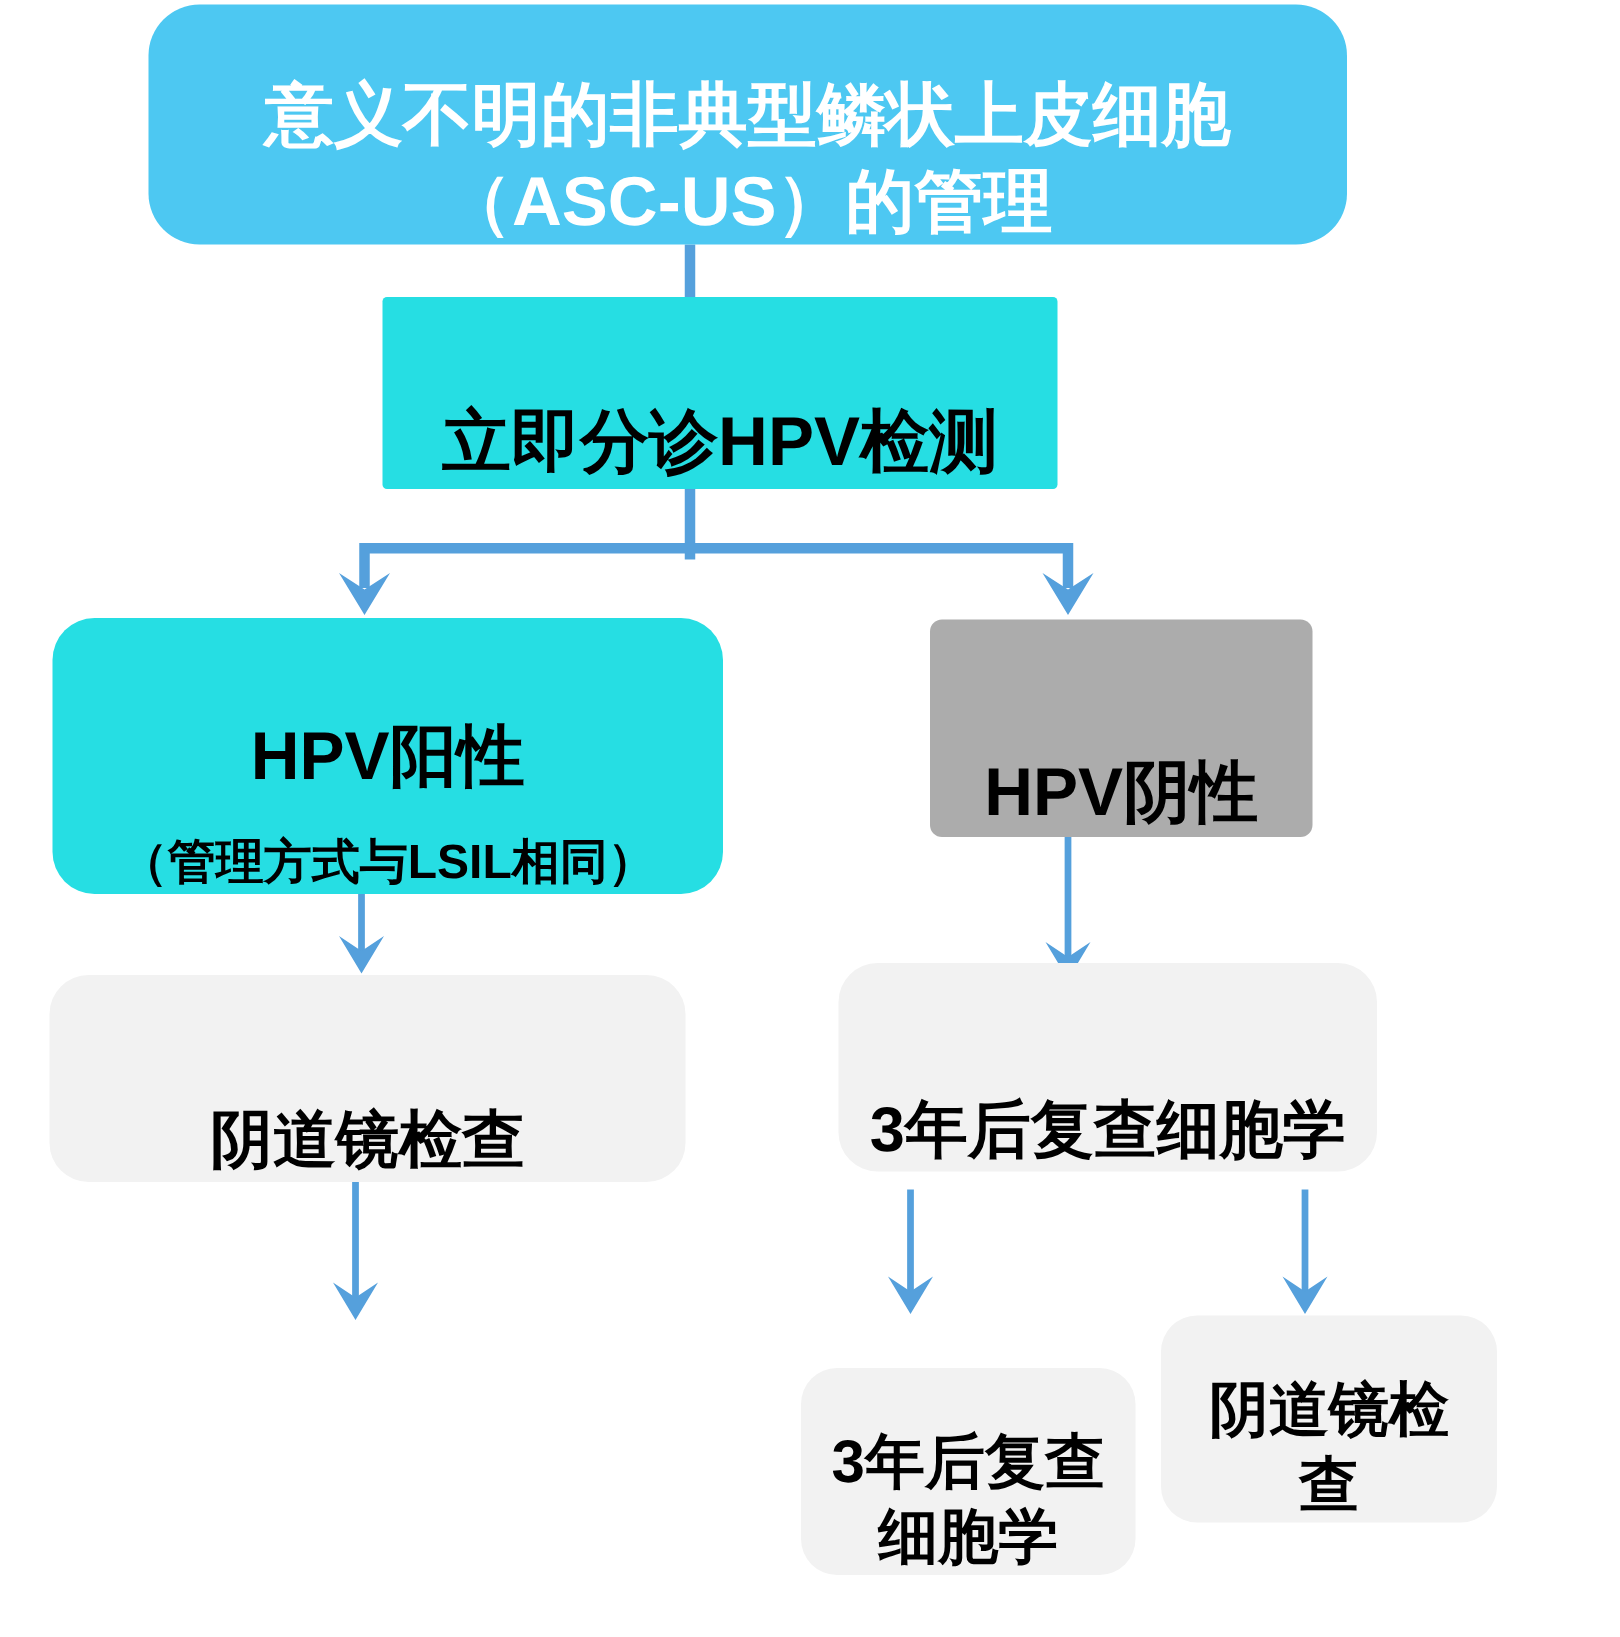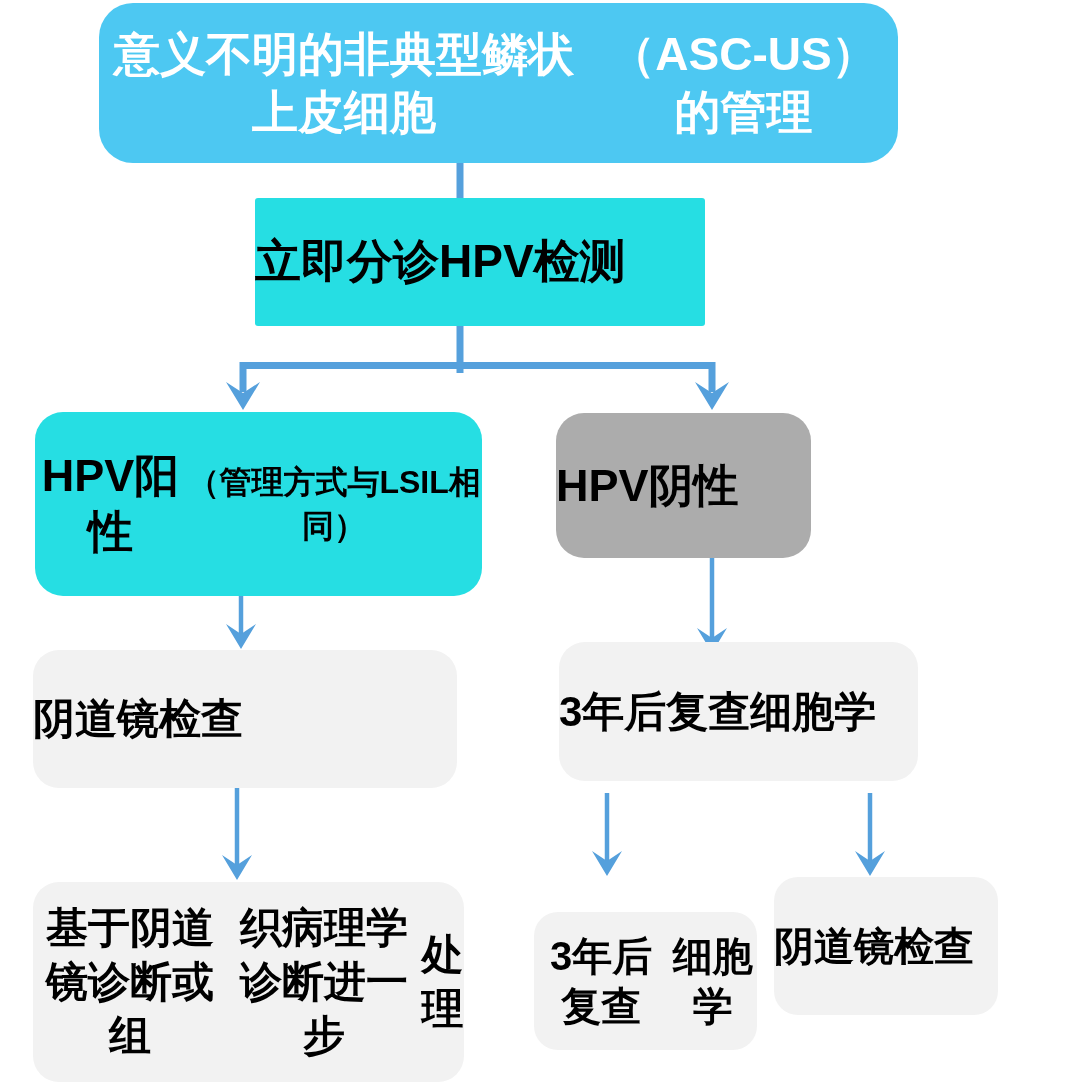--- a/index.html
+++ b/index.html
@@ -23,23 +23,23 @@
     pointer-events: none;
   }
   .connector { stroke: var(--arrow); fill: none; }
   .connector.thick { stroke-width: 7; }
   .connector.thin  { stroke-width: 4.5; }
   .arrowhead { fill: var(--arrow); stroke: none; }
 
   .node {
     position: absolute;
     display: flex;
-    flex-direction: row;
+    flex-direction: column;
     align-items: center;
-    justify-content: flex-start;
+    justify-content: flex-end;
     text-align: center;
     font-weight: 700;
     color: var(--node_text);
     box-sizing: border-box;
   }
   .n-title {
     left: 99px; top: 3px; width: 799px; height: 160px;
     background: var(--title_box);
     color: var(--title_text);
     border-radius: 34px;
@@ -50,25 +50,25 @@
     background: var(--cyan_box);
     border-radius: 3px;
     font-size: 46px;
   }
   .n-hpv-positive {
     left: 35px; top: 412px; width: 447px; height: 184px;
     background: var(--cyan_box);
     border-radius: 28px;
     font-size: 45px; line-height: 56px;
   }
-  .n-hpv-positive .subline { font-size: 32px; line-height: 44px; }
+  .n-hpv-positive .subline { font-size: 32px; line-height: 44px; margin-top: 20px; }
   .n-hpv-negative {
-    left: 556px; top: 413px; width: 255px; height: 145px;
+    left: 620px; top: 413px; width: 255px; height: 145px;
     background: var(--gray_box);
-    border-radius: 28px;
+    border-radius: 8px;
     font-size: 45px;
   }
   .n-colposcopy {
     left: 33px; top: 650px; width: 424px; height: 138px;
     background: var(--light_box);
     border-radius: 26px;
     font-size: 42px;
   }
   .n-cytology3 {
     left: 559px; top: 642px; width: 359px; height: 139px;
@@ -145,25 +145,20 @@
   </div>
 
   <div class="node n-colposcopy">
     <div>阴道镜检查</div>
   </div>
 
   <div class="node n-cytology3">
     <div>3年后复查细胞学</div>
   </div>
 
-  <div class="node n-further">
-    <div>基于阴道镜诊断或组</div>
-    <div>织病理学诊断进一步</div>
-    <div>处理</div>
-  </div>
 
   <div class="node n-cytology3b">
     <div>3年后复查</div>
     <div>细胞学</div>
   </div>
 
   <div class="node n-colposcopyb">
     <div>阴道镜检</div>
     <div>查</div>
   </div>

